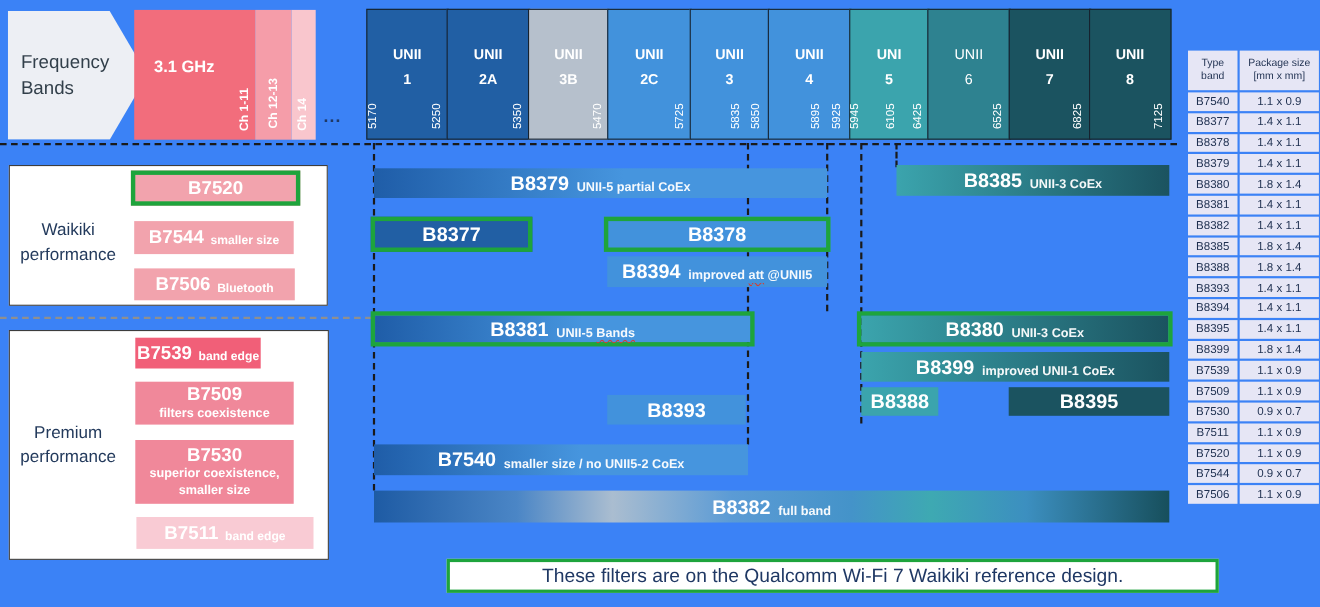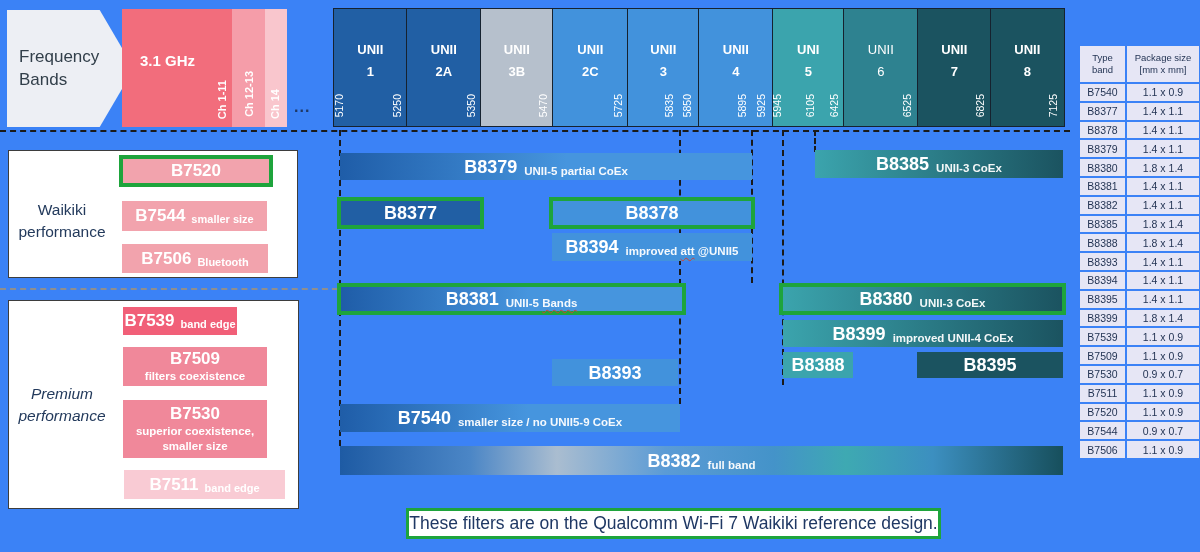--- a/index.html
+++ b/index.html
@@ -42,21 +42,21 @@
   .pitem.green{border:4px solid #1ea43c;}
   .pitem.stack{flex-direction:column;gap:0;line-height:1.2;}
   .pitem.stack .nt{margin-top:1px;font-size:11.5px;}
   
   #typetable{position:absolute;left:1080px;top:46px;width:119px;display:grid;
     grid-template-columns:45px 72px;gap:2px;z-index:2;}
   .tcell{background:#e6e6f5;color:#1f3050;display:flex;align-items:center;justify-content:center;
     font-size:10.5px;height:16.8px;}
   .tcell.hd{height:36px;font-size:9.5px;text-align:center;line-height:1.25;}
   
-  #note-box{position:absolute;left:406px;top:508px;width:535px;height:31px;border:3px solid #1ea43c;
+  #note-box{position:absolute;left:406px;top:508px;width:702px;height:31px;border:3px solid #1ea43c;
     box-sizing:border-box;display:flex;align-items:center;justify-content:center;background:#ffffff;z-index:5;}
   #note-box span{font-size:17.5px;color:#1f3864;white-space:nowrap;}
 </style>
 </head>
 <body>
 
 <div id="stage">
 
   <div class="arrow-shape">
     <div class="arrow-text">
@@ -185,48 +185,48 @@
       <div class="fbar green fill-gb" style="left: 337px; top: 283px; width: 349px; height: 32px;">
         <span class="nm">B8381</span>
         <span class="nt">UNII-5 <span class="sq">Bands</span></span>
       </div>
       <div class="fbar green fill-gt" style="left: 779px; top: 283px; width: 287px; height: 32px;">
         <span class="nm">B8380</span>
         <span class="nt">UNII-3 CoEx</span>
       </div>
       <div class="fbar fill-gt" style="left: 783px; top: 320px; width: 280px; height: 27px;">
         <span class="nm">B8399</span>
-        <span class="nt">improved UNII-4 CoEx</span>
+        <span class="nt">improved UNII-1 CoEx</span>
       </div>
       <div class="fbar" style="left: 552px; top: 359px; width: 126px; height: 27px; background: rgb(66, 146, 220);">
         <span class="nm">B8393</span>
       </div>
       <div class="fbar" style="left: 783px; top: 352px; width: 70px; height: 26px; background: rgb(59, 164, 173);">
         <span class="nm">B8388</span>
       </div>
       <div class="fbar" style="left: 917px; top: 352px; width: 146px; height: 26px; background: rgb(27, 83, 96);">
         <span class="nm">B8395</span>
       </div>
       <div class="fbar fill-gb" style="left: 340px; top: 404px; width: 340px; height: 28px;">
         <span class="nm">B7540</span>
-        <span class="nt">smaller size / no UNII5-9 CoEx</span>
+        <span class="nt">smaller size / no UNII5-2 CoEx</span>
       </div>
       <div class="fbar fill-gf" style="left: 340px; top: 446px; width: 723px; height: 29px;">
         <span class="nm">B8382</span>
         <span class="nt">full band</span>
       </div>
     </div>
 
   <div class="panelbox" style="left:8px;top:150px;width:290px;height:128px;"></div>
   <div class="paneltitle" style="left:6px;top:199px;">
     <div>Waikiki</div>
     <div>performance</div>
   </div>
   <div class="panelbox" style="left:8px;top:300px;width:291px;height:209px;"></div>
-  <div class="paneltitle" style="left:6px;top:383px;font-style:italic;">
+  <div class="paneltitle" style="left:6px;top:383px;">
     <div>Premium</div>
     <div>performance</div>
   </div>
   <div id="panel-items">
       <div class="pitem green" style="left: 119px; top: 155px; width: 154px; height: 32px; background: rgb(242, 163, 173);">
         <span class="nm">B7520</span>
       </div>
       <div class="pitem" style="left: 122px; top: 201px; width: 145px; height: 30px; background: rgb(242, 163, 173);">
         <span class="nm">B7544</span>
         <span class="nt">smaller size</span>

